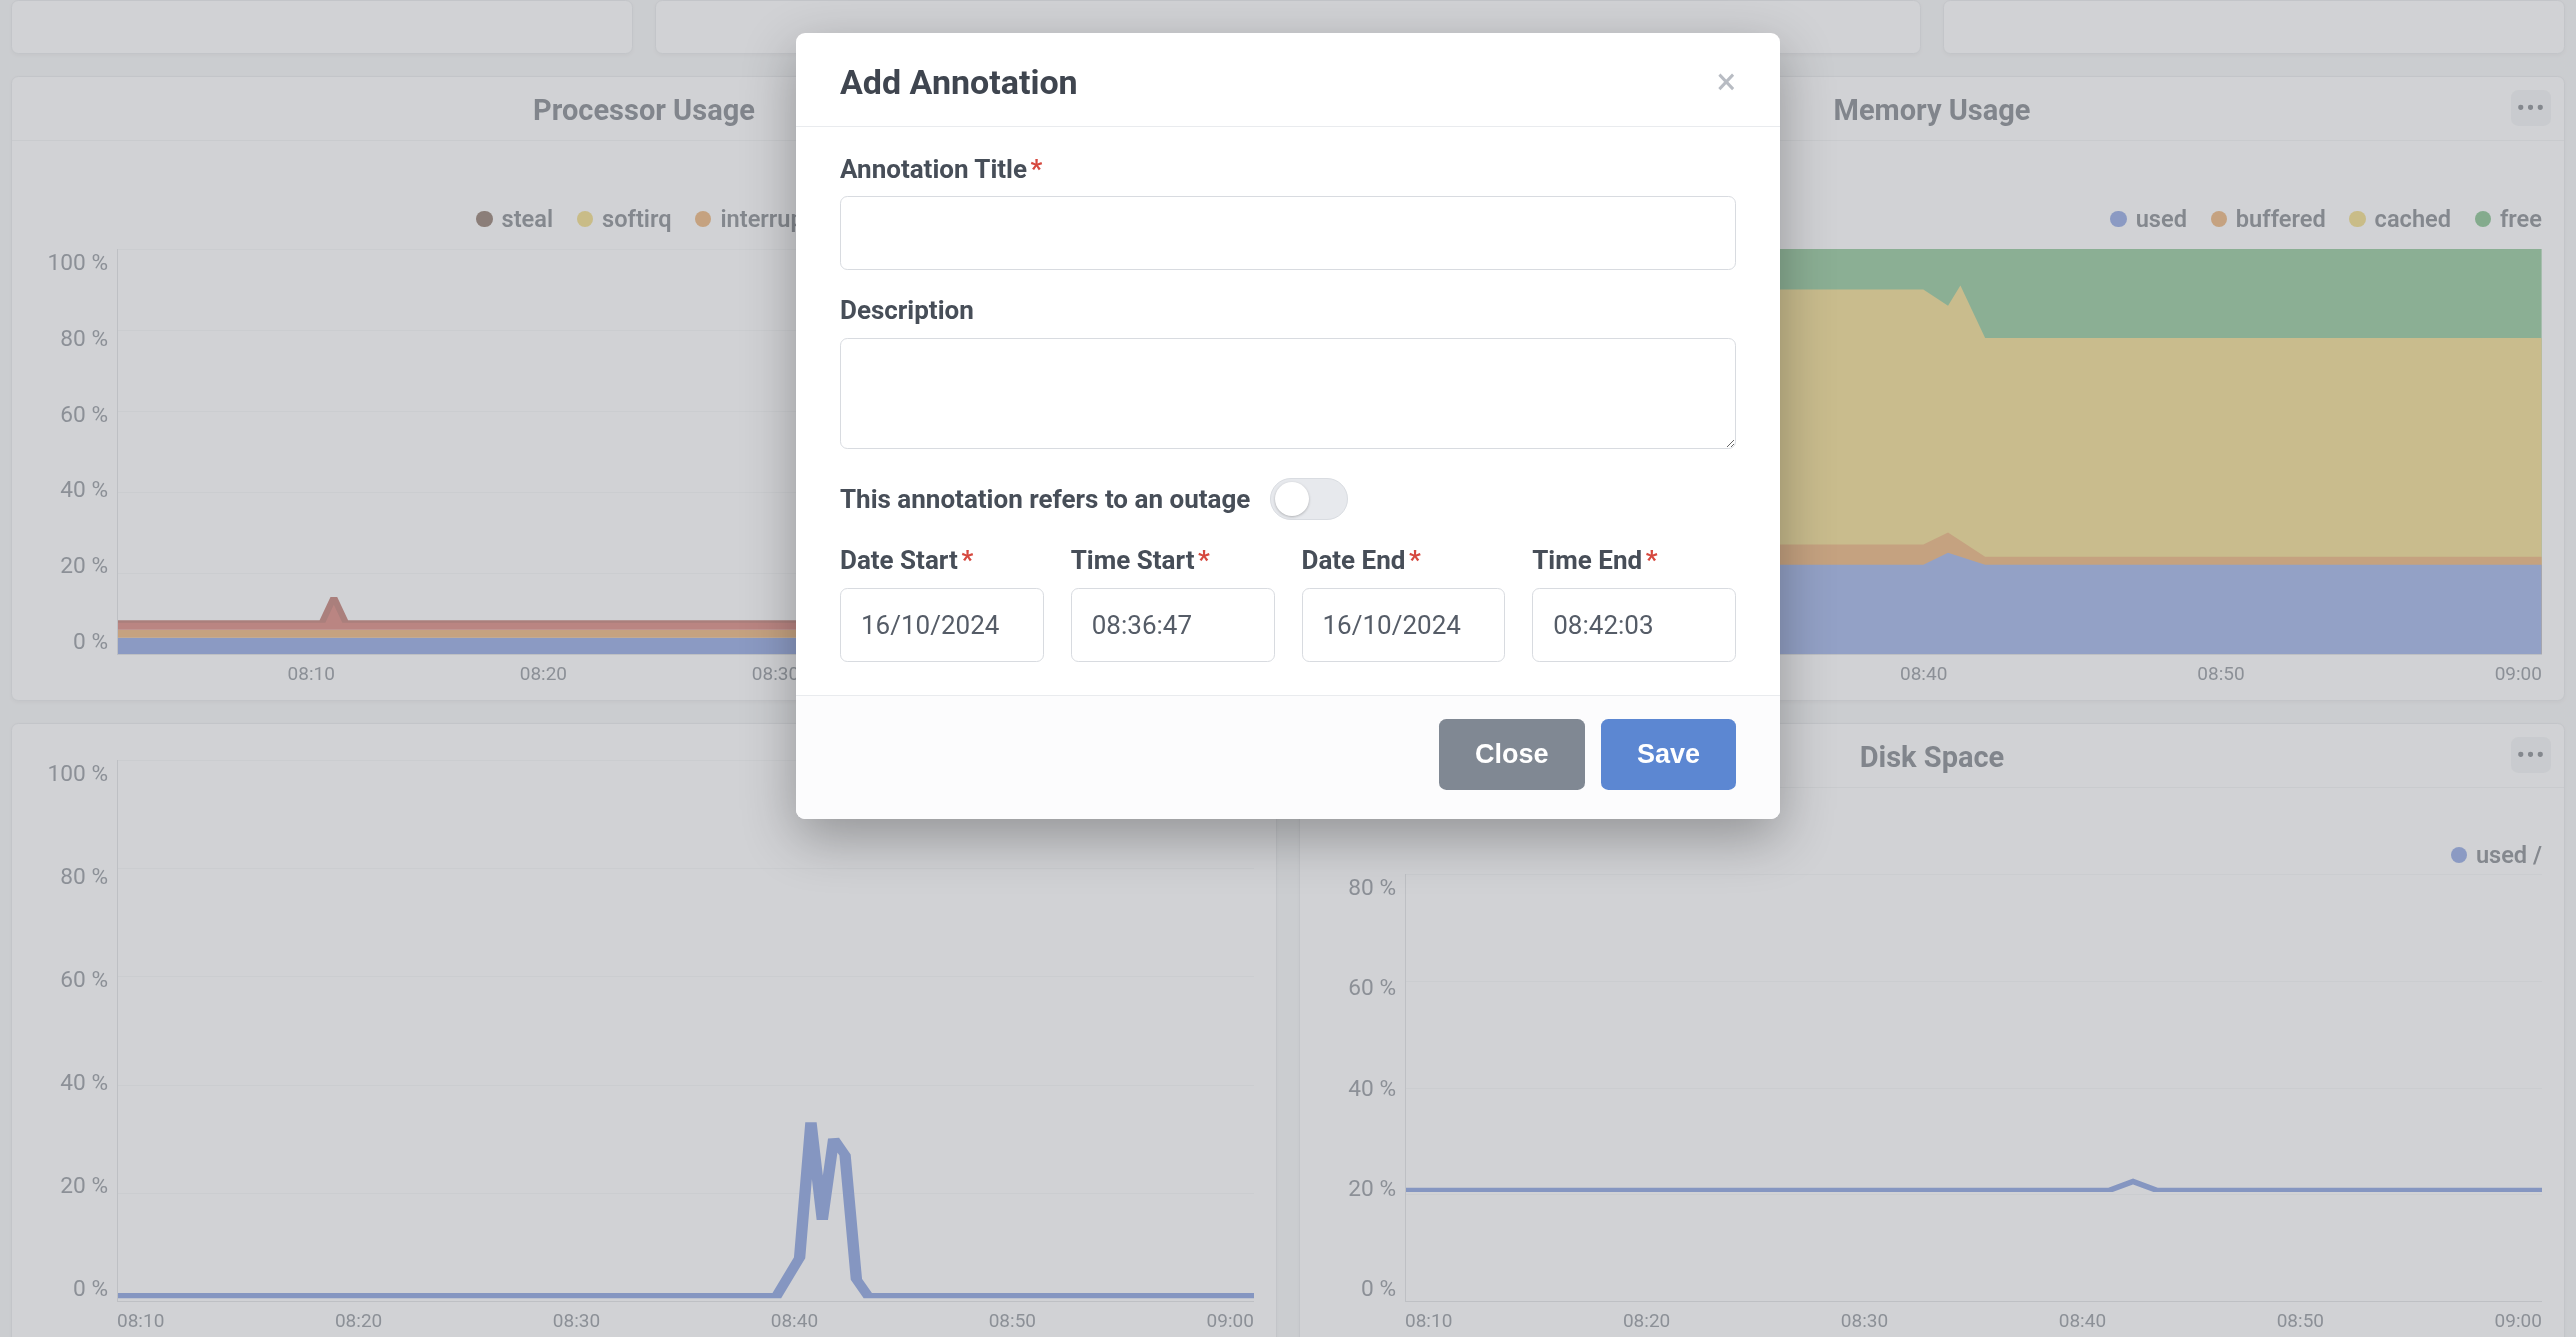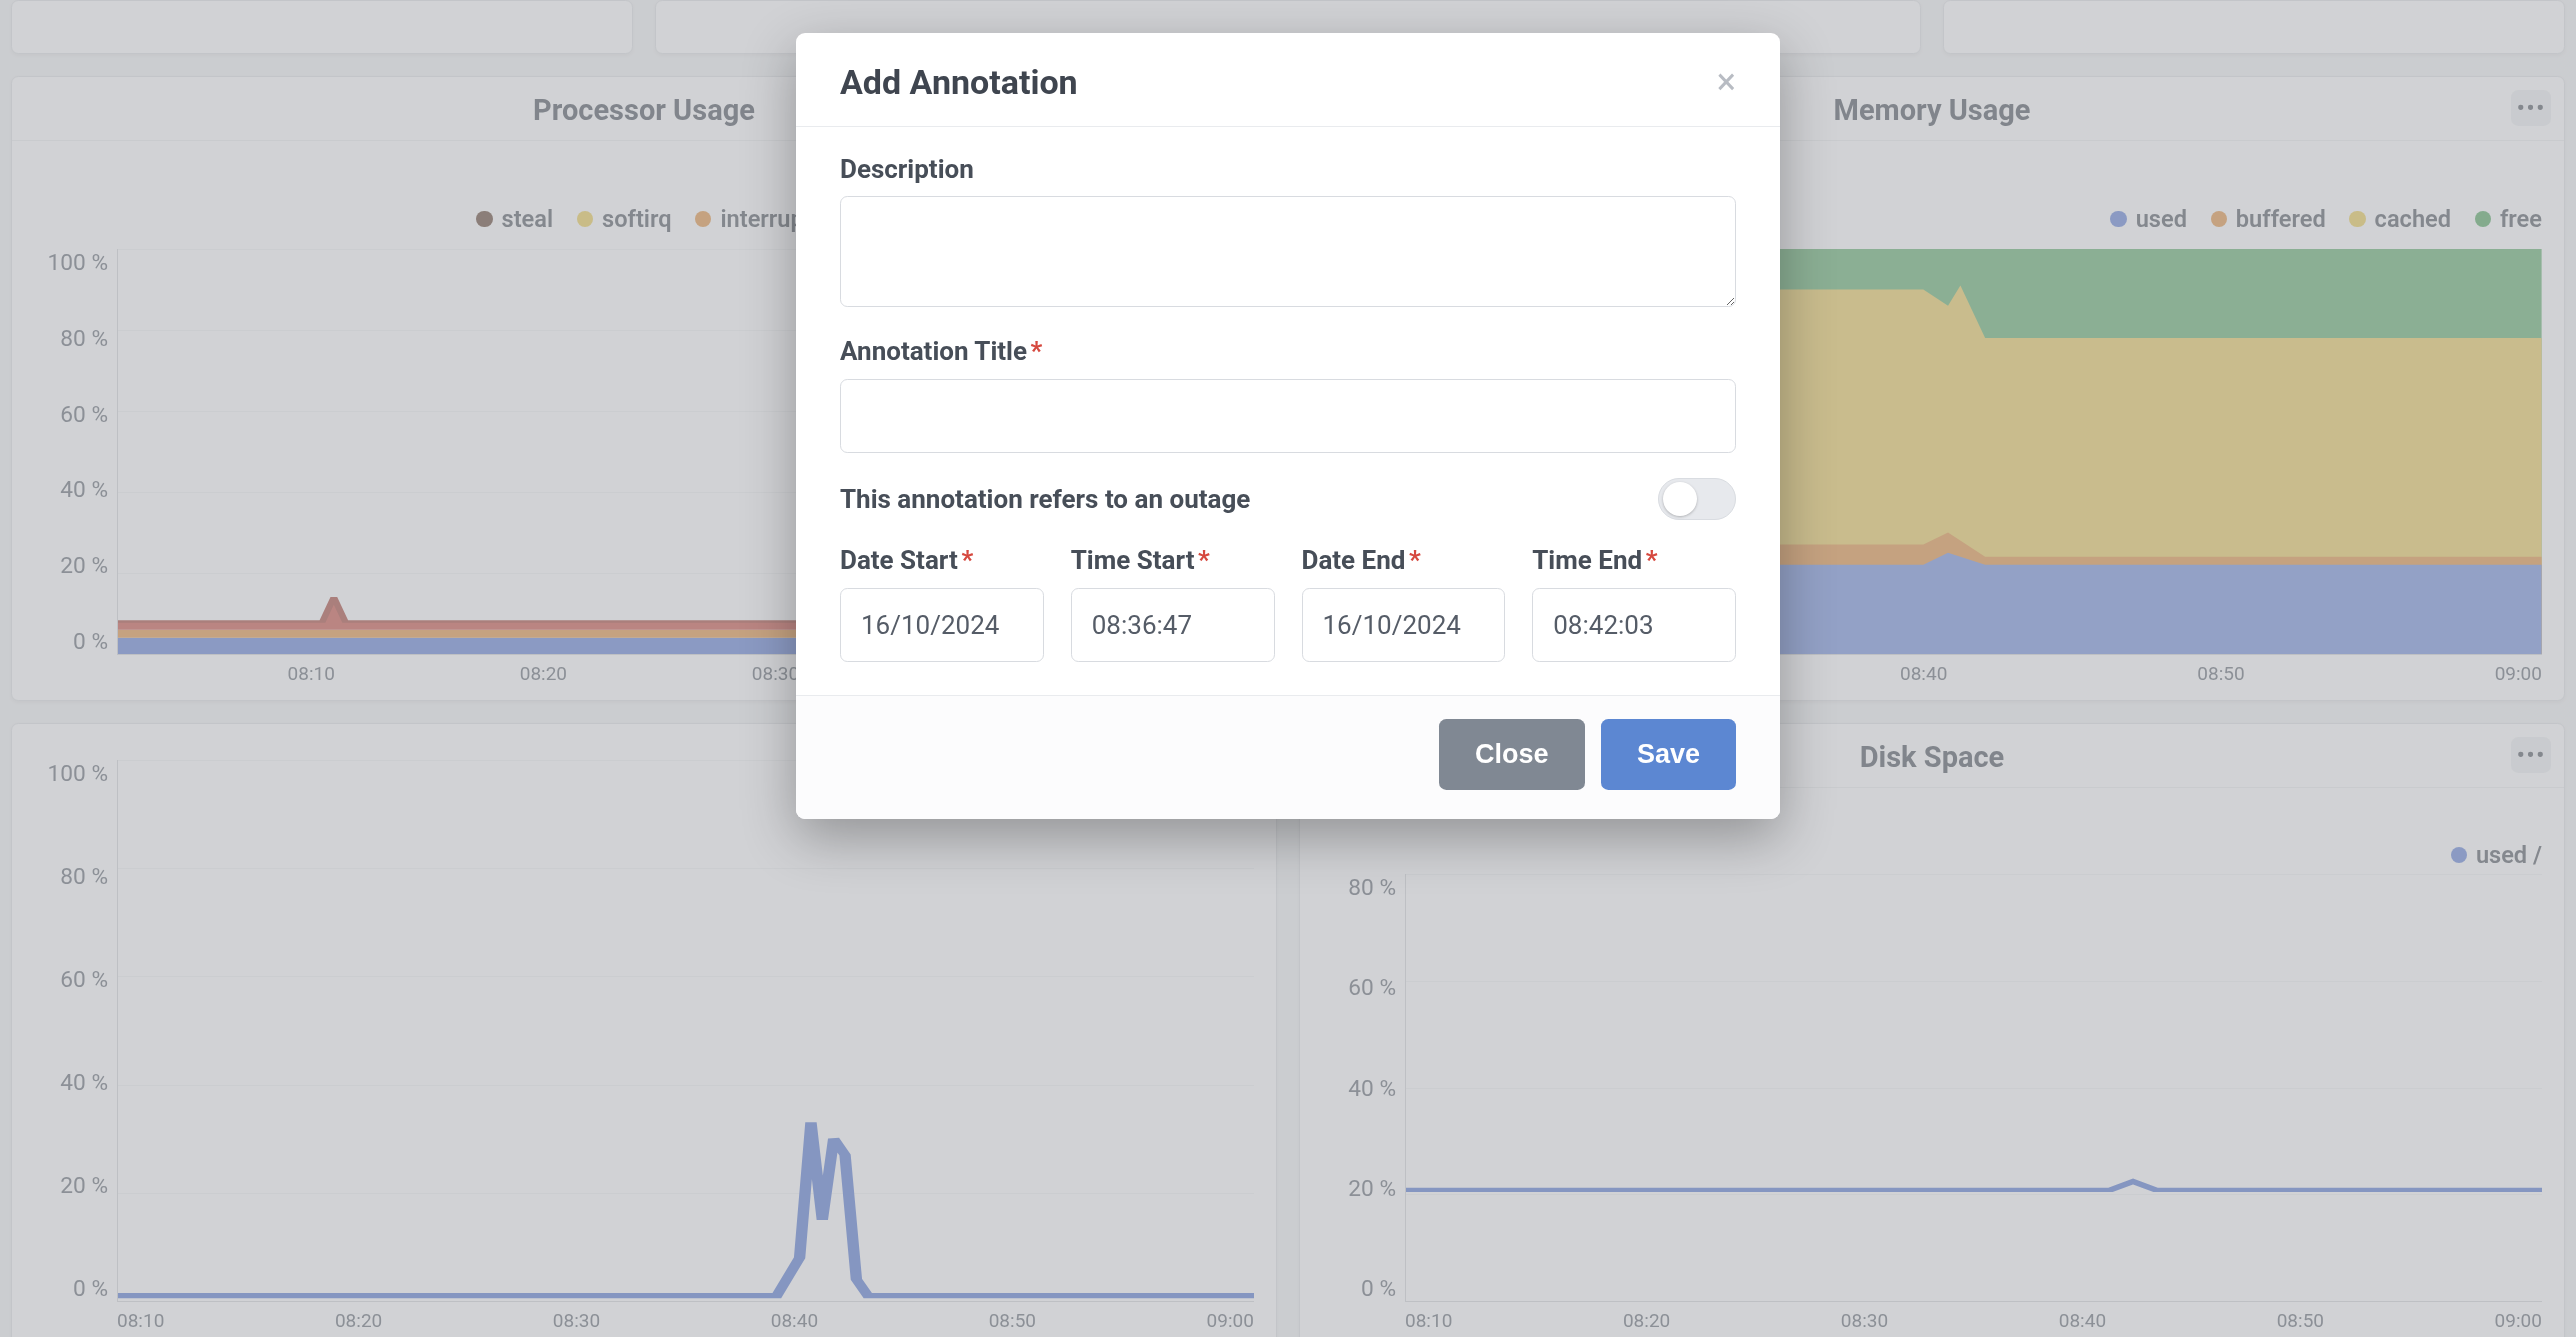--- a/index.html
+++ b/index.html
@@ -182,21 +182,21 @@
     background: #fff;
     font-family: inherit;
   }
   .text-input { height: 74px; }
   .textarea { height: 111px; resize: both; }
   .textarea-wrap { position: relative; }
 
   .outage-row {
     display:flex;
     align-items:center;
-    justify-content:space-between;
+    justify-content:flex-start;
     gap:20px;
   }
   .toggle {
     width: 78px;
     height: 42px;
     border-radius: 21px;
     background: #e7e9ed;
     position: relative;
     border: 0.9px solid #d9dce1;
   }
@@ -428,34 +428,34 @@
 
 <div class="modal">
   <div class="modal-header">
     <div class="modal-title">Add Annotation</div>
     <div class="close-x">×</div>
   </div>
   <div class="modal-body">
 
     <div>
       <div class="field-label">
+        <span>Annotation Title</span><span class="req">*</span>
+      </div>
+      <div style="height:12.7px"></div>
+      <input class="text-input" value="" style="">
+    </div>
+
+    <div>
+      <div class="field-label">
         <span>Description</span>
       </div>
       <div style="height:12.7px"></div>
       <div class="textarea-wrap">
         <textarea class="textarea" style=""></textarea>
       </div>
-    </div>
-
-    <div>
-      <div class="field-label">
-        <span>Annotation Title</span><span class="req">*</span>
-      </div>
-      <div style="height:12.7px"></div>
-      <input class="text-input" value="" style="">
     </div>
 
     <div class="outage-row">
       <div class="field-label">This annotation refers to an outage</div>
       <div class="toggle">
         <div class="toggle-knob"></div>
       </div>
     </div>
 
     <div class="date-row">

